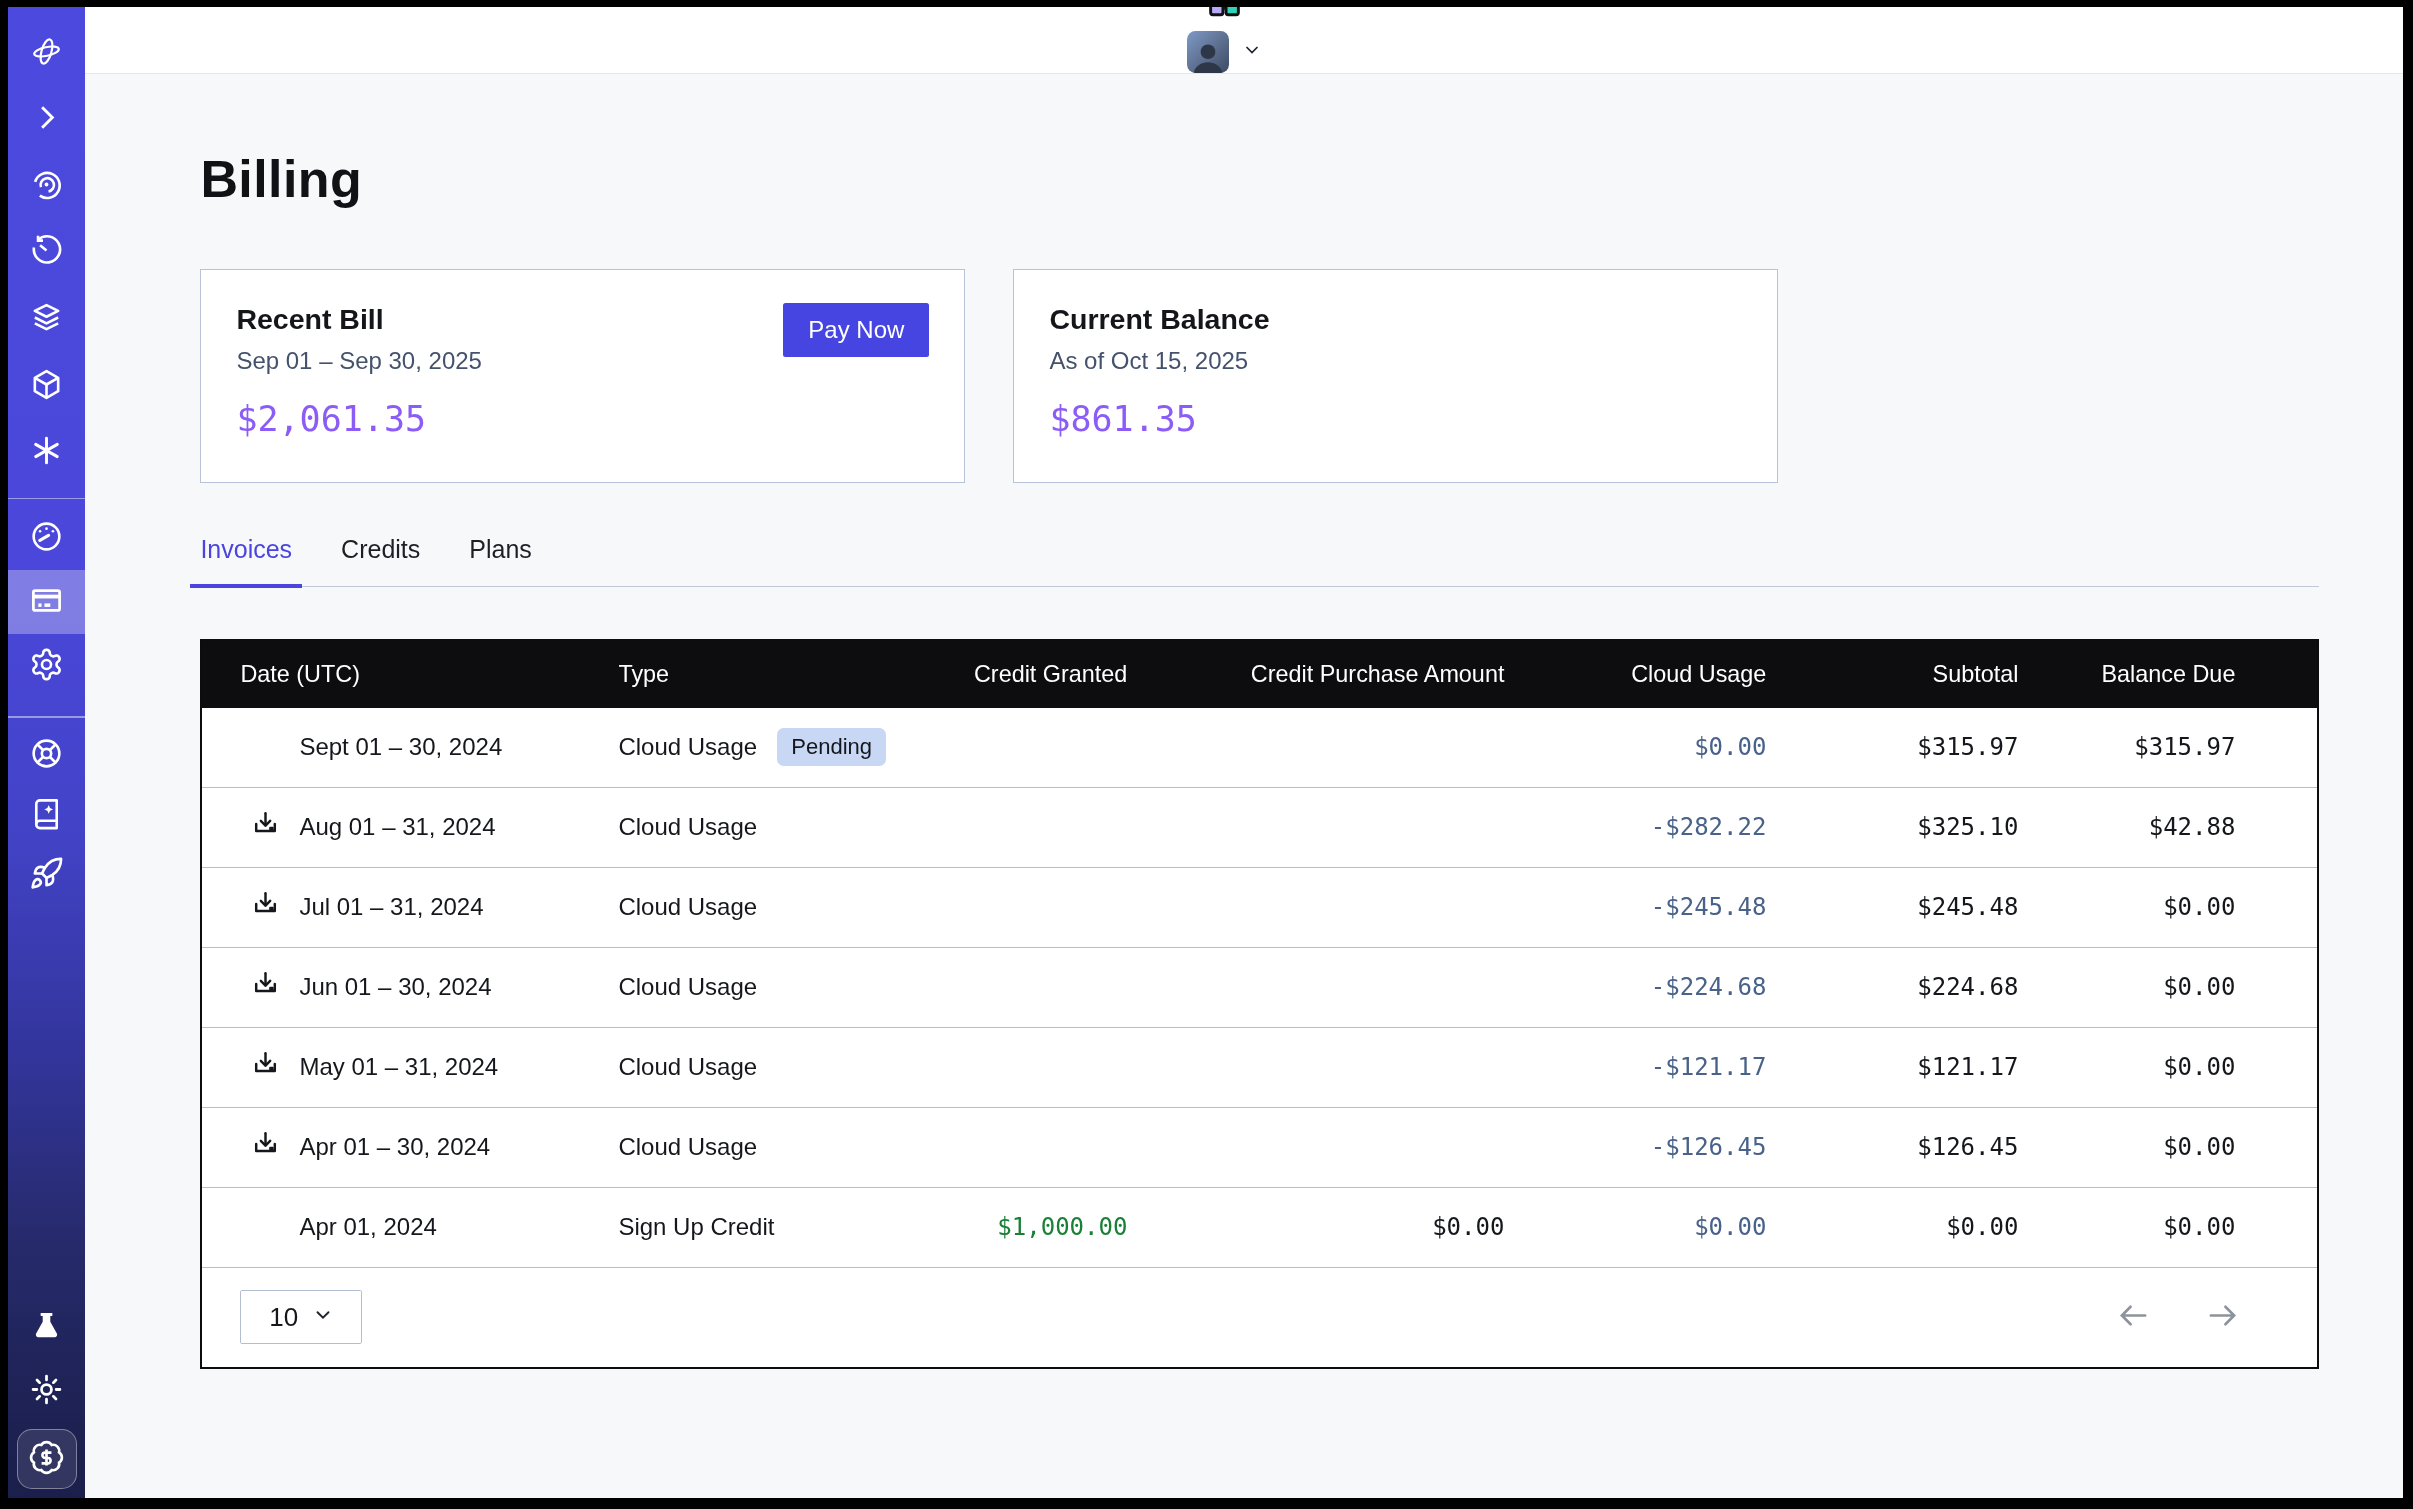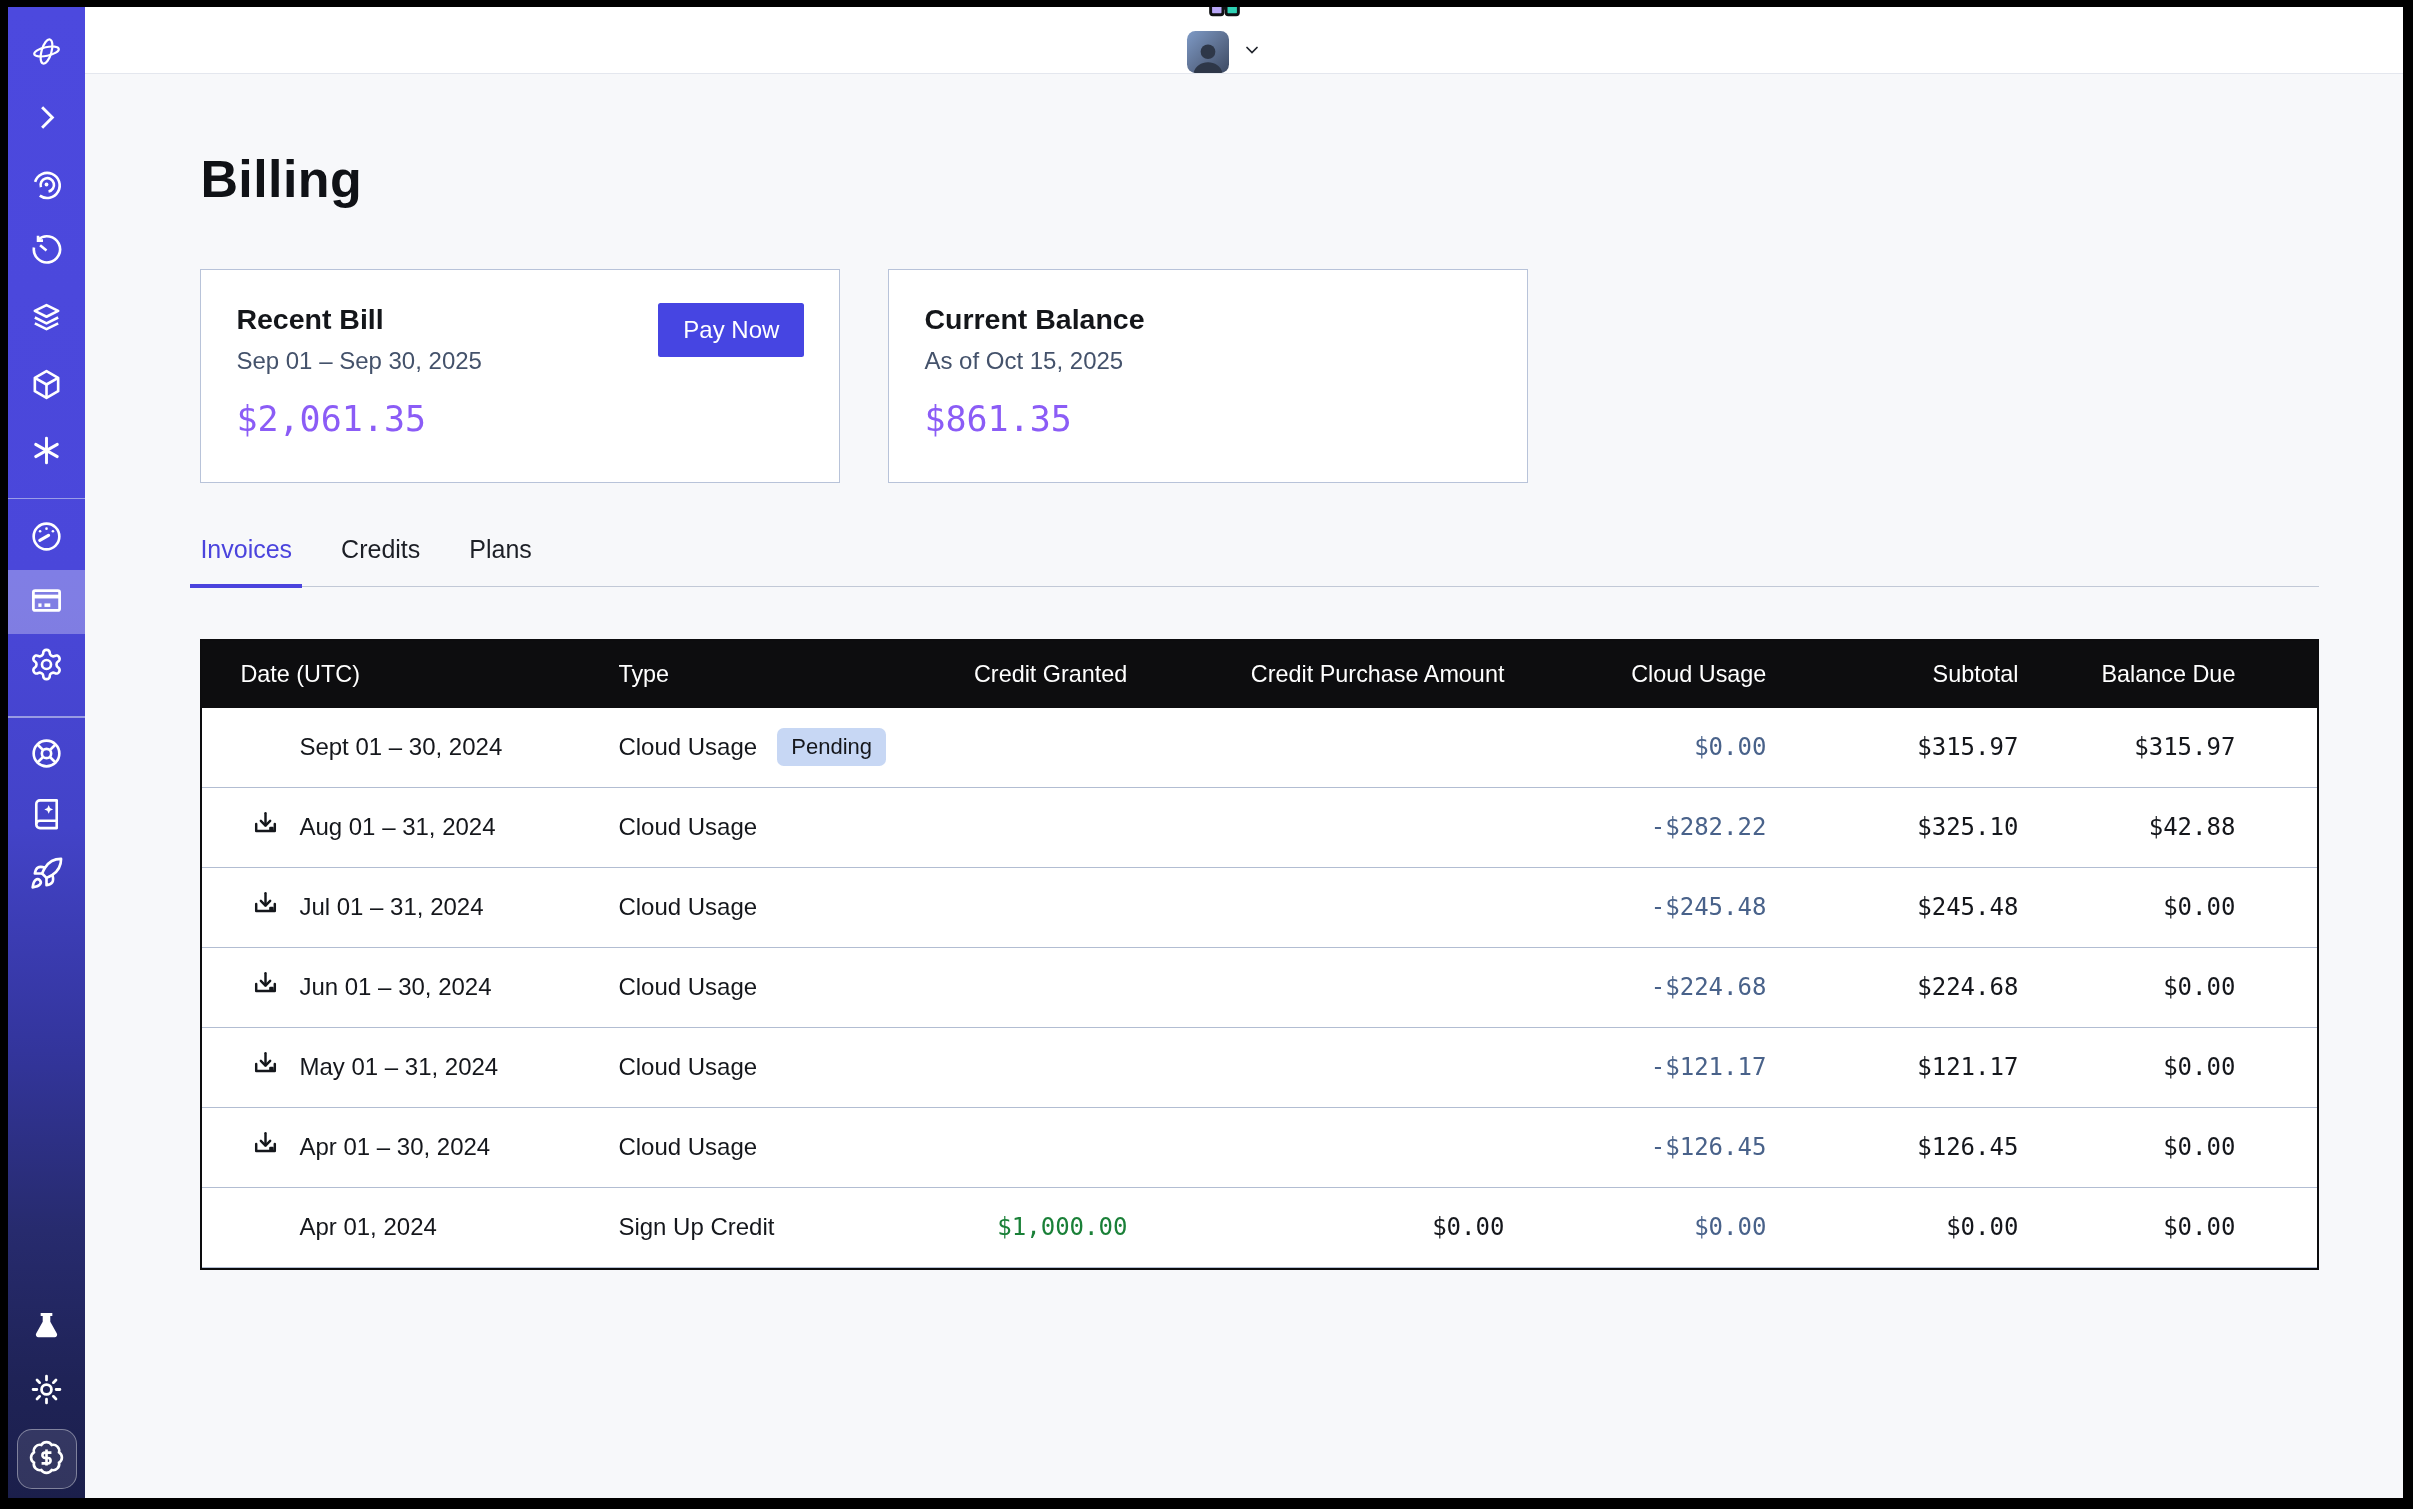--- a/index.html
+++ b/index.html
@@ -39,21 +39,21 @@
   .account { display:flex; align-items:center; gap:13.4px; cursor:pointer; }
   .avatar { width:42px; height:42px; border-radius:8.4px; overflow:hidden;
     background:linear-gradient(135deg,#7e9ac6 0%,#5c6e8e 55%,#3c4a63 100%); position:relative; }
   .avatar svg { position:absolute; left:0; top:5px; width:42px; height:42px; }
 
   .content { padding:0 84px 0 115px; }
   h1[data-name="page-title"] { margin-top:75px; font-size:52px; font-weight:600; color:#101216; letter-spacing:0.4px; }
 
   
   .cards { display:flex; gap:48px; margin-top:60px; }
-  .card { width:640px; height:214px; background:#fff; border:1.7px solid #b8c3d9; padding:33px 35px; }
+  .card { width:765px; height:214px; background:#fff; border:1.7px solid #b8c3d9; padding:33px 35px; }
   .card-head { display:flex; justify-content:space-between; align-items:flex-start; }
   .card h2 { font-size:28.5px; font-weight:600; color:#14161a; }
   .card .sub { font-size:24px; color:#44526b; margin-top:11.7px; min-height:30px; }
   .card .amount { font-family:"DejaVu Sans Mono", monospace; font-size:35px; color:#8b5cf6; margin-top:22px; }
   .pay { background:#4645e2; color:#fff; border:none; font-size:24px; font-family:"Liberation Sans",sans-serif;
     padding:13.4px 25px; border-radius:2.5px; cursor:pointer; }
 
   
   .tabs { display:flex; gap:49px; margin-top:52px; border-bottom:1.7px solid #c2c9d6; }
   .tab { font-size:25px; color:#1c1f26; padding-bottom:22px; cursor:pointer; position:relative; }
@@ -447,17 +447,37 @@
 
     </div>
     <div class="td r mono green" data-name="cell-credit-granted">$1,000.00</div>
     <div class="td r mono" data-name="cell-credit-purchase">$0.00</div>
     <div class="td r mono usage" data-name="cell-credit-usage">$0.00</div>
     <div class="td r mono" data-name="cell-subtotal">$0.00</div>
     <div class="td r mono" data-name="cell-balance-due">$0.00</div>
   </div>
 </div>
 
+        <div class="tfoot" data-name="table-footer">
+          <div class="psize" data-name="page-size-select">
+            <span data-name="page-size-value">10</span>
+            <span data-name="chevron-down-icon"><svg width="22" height="22" viewBox="0 0 24 24" fill="none" stroke="#20242c" stroke-width="2.1" stroke-linecap="round">
+                  <path d="M6 9l6 6 6-6"></path>
+                </svg></span>
+          </div>
+          <div class="pager">
+            <button data-name="prev-page-button">
+              <span data-name="arrow-left-icon"><svg viewBox="0 0 24 24" fill="none" stroke="#8d939c" stroke-width="1.8" stroke-linecap="round">
+                    <path d="M20 12H4M10 6l-6 6 6 6"></path>
+                  </svg></span>
+            </button>
+            <button data-name="next-page-button">
+              <span data-name="arrow-right-icon"><svg viewBox="0 0 24 24" fill="none" stroke="#8d939c" stroke-width="1.8" stroke-linecap="round">
+                    <path d="M4 12h16M14 6l6 6-6 6"></path>
+                  </svg></span>
+            </button>
+          </div>
+        </div>
       </section>
     </div>
   </div>
 </div>
 
 
 </body></html>

